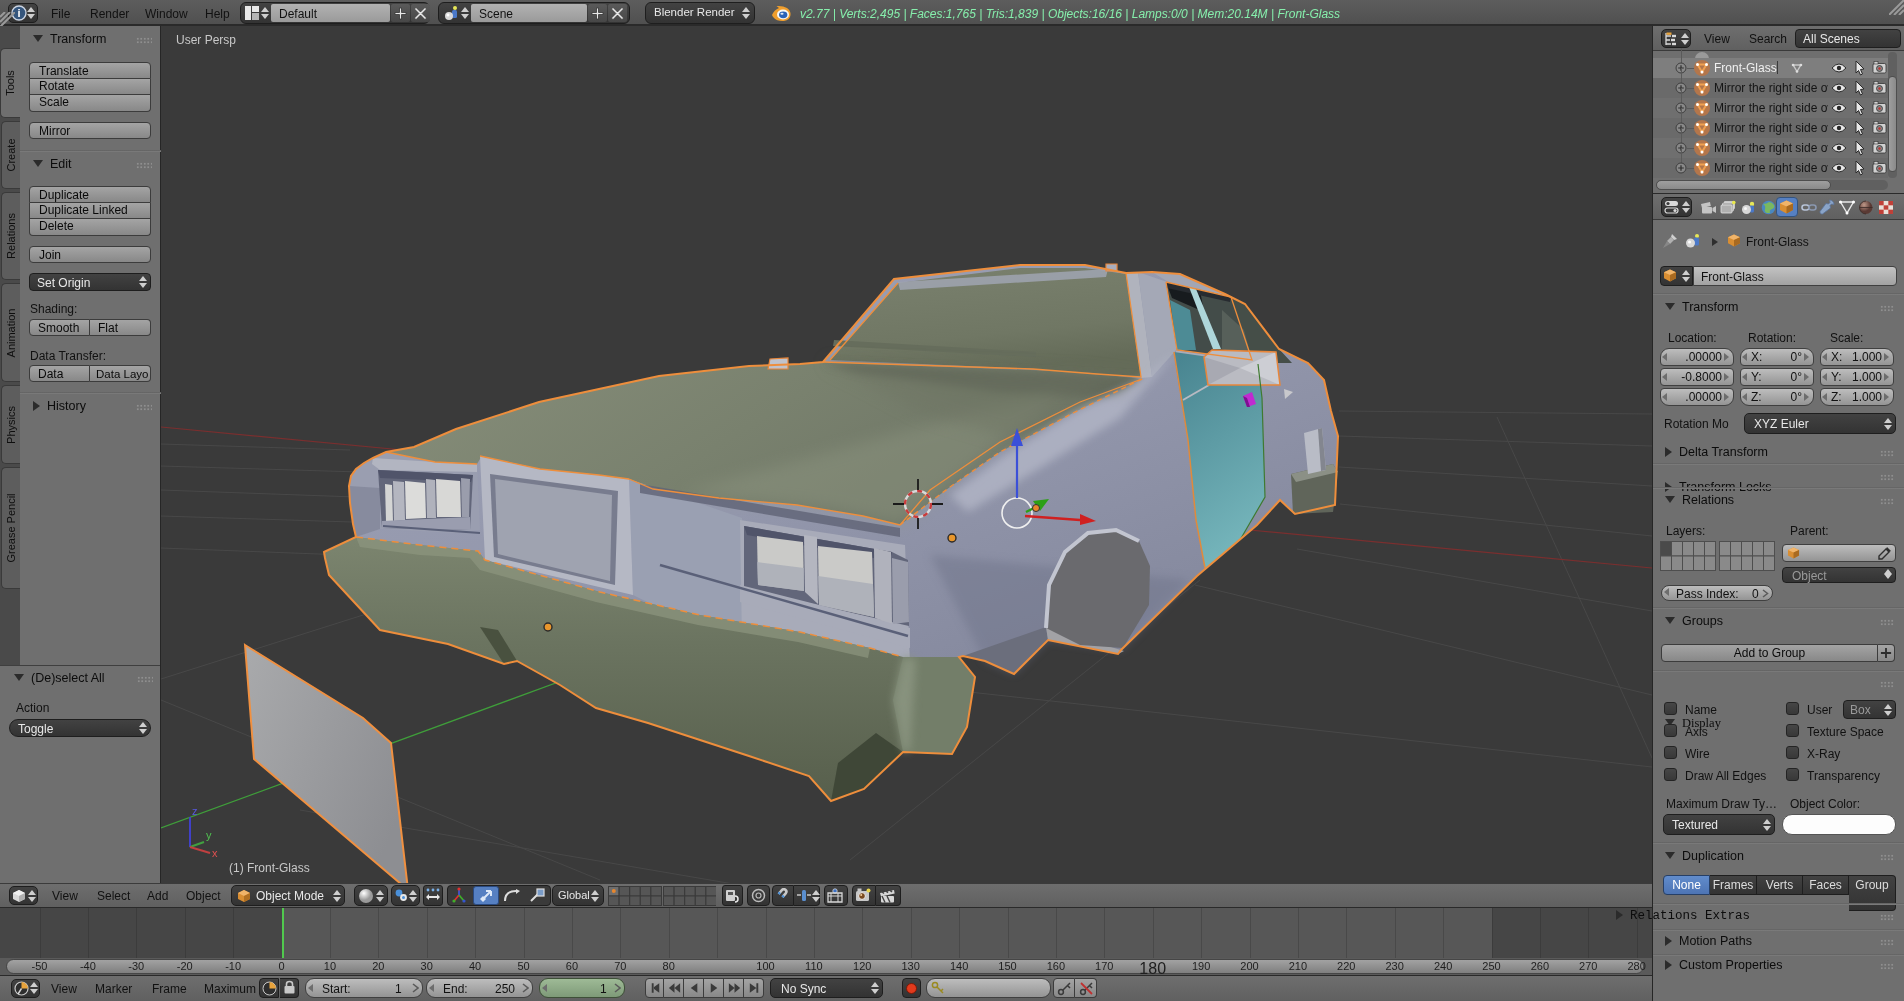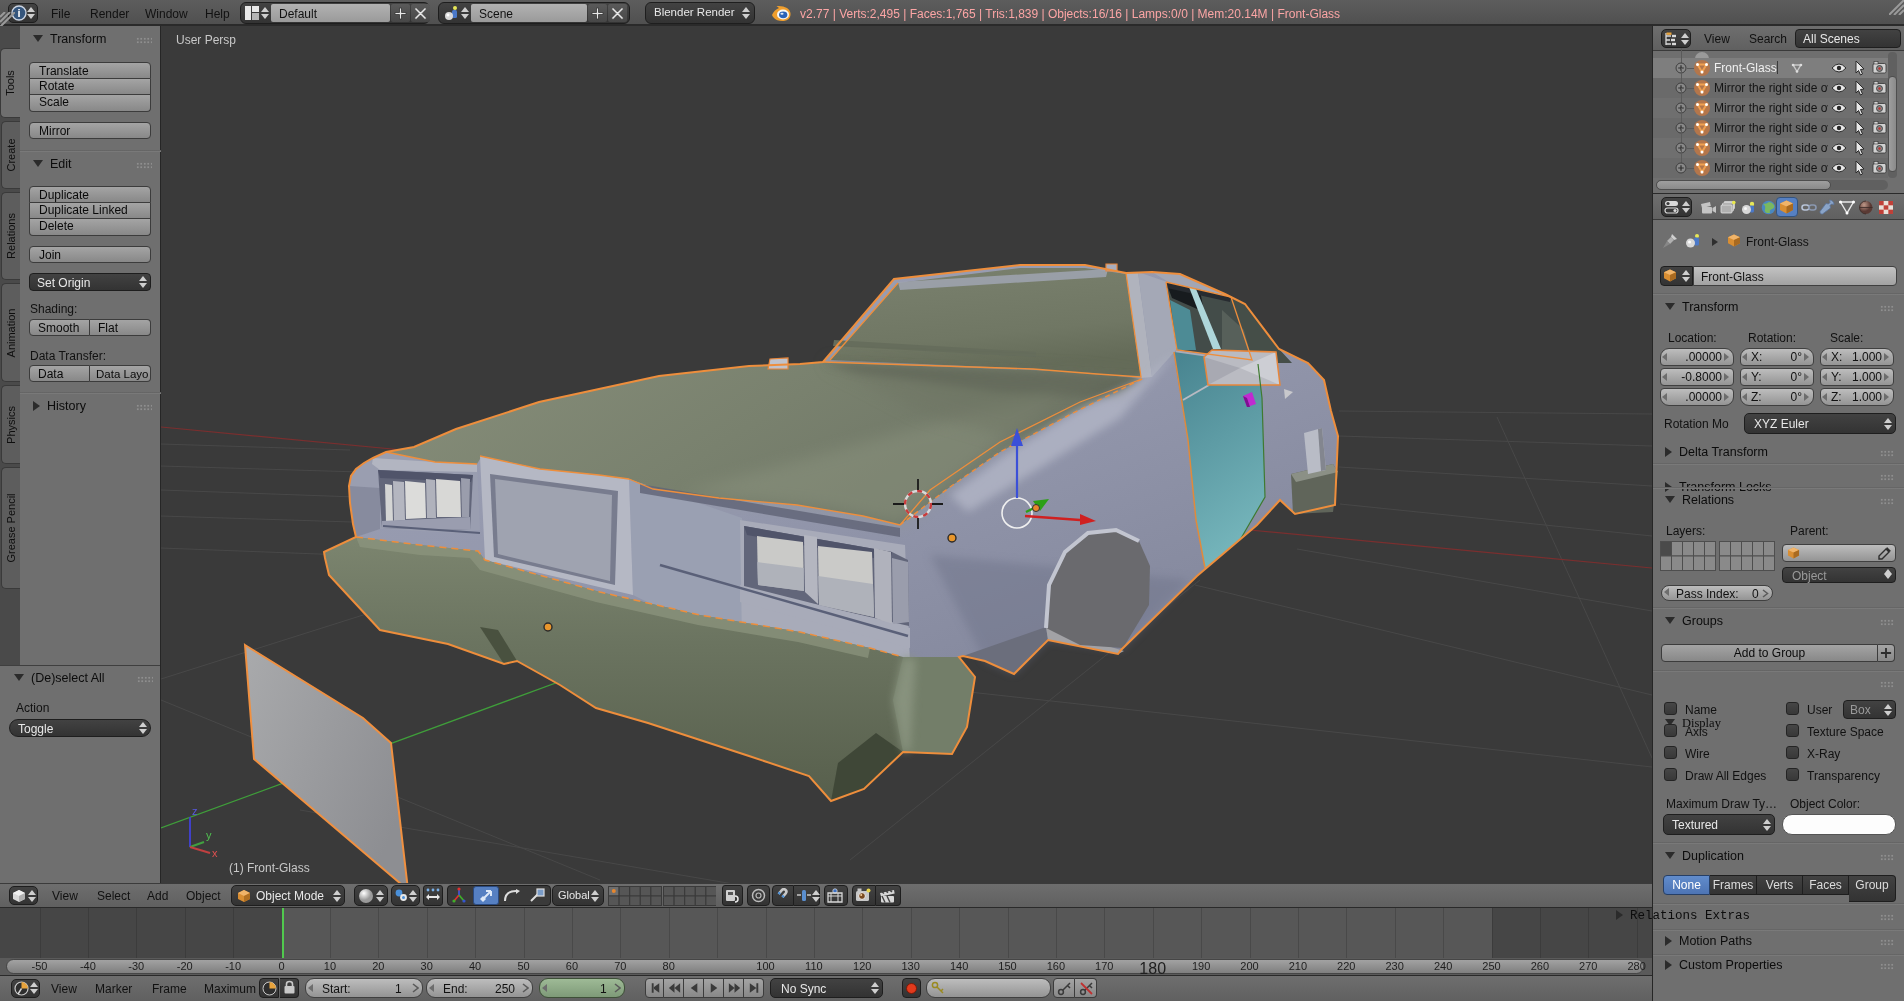--- a/index.html
+++ b/index.html
@@ -78,21 +78,21 @@
 <div class="abs dk" style="left:645px;top:2px;width:110px;height:22px;border-radius:6px;"></div>
 <div class="abs wtxt" style="left:654px;top:6px;font-size:11.5px;">Blender Render</div>
 <div class="updn" style="left:742px;top:7px;position:absolute;transform:none;"></div>
 
 <svg class="abs" style="left:770px;top:4px;" width="22" height="18" viewBox="0 0 22 18">
       <path d="M2 11 Q4 6 9 4 L6.5 2 Q13 1.5 17 4 Q21 7 20.5 11 Q20 16 14 17 Q7 17.5 4 14 Q2.5 12.5 2 11 Z" fill="#ef9e2d"></path>
       <ellipse cx="13" cy="10.5" rx="6" ry="5" fill="#f8f8f4"></ellipse>
       <ellipse cx="13.2" cy="10.8" rx="4.2" ry="3.4" fill="#2a63b8"></ellipse>
       <ellipse cx="12" cy="9.8" rx="1.6" ry="1" fill="#dce8f4"></ellipse>
     </svg>
-<div class="abs wtxt" style="left:800px;top:7px;color:#fca5a5;">v2.77 | Verts:2,495 | Faces:1,765 | Tris:1,839 | Objects:16/16 | Lamps:0/0 | Mem:20.14M | Front-Glass</div>
+<div class="abs wtxt" style="left:800px;top:7px;color:#86efac;font-style:italic;">v2.77 | Verts:2,495 | Faces:1,765 | Tris:1,839 | Objects:16/16 | Lamps:0/0 | Mem:20.14M | Front-Glass</div>
 
 <svg class="abs" style="left:0;top:12px;" width="15" height="15" viewBox="0 0 15 15">
       <path d="M0 15 L15 0 M0 10 L10 0 M0 5 L5 0" stroke="#9a9a9a" stroke-width="2"></path>
     </svg>
 <svg class="abs" style="left:1889px;top:0px;" width="15" height="15" viewBox="0 0 15 15">
       <path d="M0 15 L15 0 M5 15 L15 5 M10 15 L15 10" stroke="#9a9a9a" stroke-width="2"></path>
     </svg>
 <svg class="abs" style="left:1637px;top:868px;" width="15" height="15" viewBox="0 0 15 15">
       <path d="M0 15 L15 0 M5 15 L15 5 M10 15 L15 10" stroke="#4a4a4a" stroke-width="2"></path>
     </svg>
@@ -1136,21 +1136,21 @@
 <div class="abs wtxt" style="left:1672px;top:818px;">Textured</div>
 <div class="updn" style="left:1763px;top:819px;position:absolute;transform:none;"></div>
 <div class="abs" style="left:1782px;top:814px;width:114px;height:21px;background:#fdfdfd;border:1px solid #555;border-radius:10px;"></div>
 <div class="sep" style="top:842px;left:1653px;width:251px;"></div>
 <div class="abs phdr" style="left:1665px;top:849px;"><span class="tri-d"></span>Duplication</div>
 <div class="abs grip" style="left:1880px;top:854px;"></div>
 <div class="abs" style="left:1663px;top:875px;width:47px;height:20px;background:linear-gradient(#618ccc,#4d74b4);border:1px solid #263f66;border-radius:4px 0 0 4px;color:#fff;font-size:12px;text-align:center;line-height:19px;">None</div>
 <div class="abs dk" style="left:1710px;top:875px;width:47px;height:20px;border-radius:0;border-left:none;text-align:center;line-height:19px;">Frames</div>
 <div class="abs dk" style="left:1757px;top:875px;width:46px;height:20px;border-radius:0;border-left:none;text-align:center;line-height:19px;">Verts</div>
 <div class="abs dk" style="left:1803px;top:875px;width:46px;height:20px;border-radius:0;border-left:none;text-align:center;line-height:19px;">Faces</div>
-<div class="abs dk" style="left:1849px;top:875px;width:47px;height:27px;border-radius:0 4px 4px 0;border-left:none;text-align:center;line-height:19px;">Group</div>
+<div class="abs dk" style="left:1849px;top:875px;width:47px;height:36px;border-radius:0 4px 4px 0;border-left:none;text-align:center;line-height:19px;">Group</div>
 <div class="sep" style="top:903px;left:1653px;width:251px;"></div>
 <div class="abs phdr" style="left:1616px;top:909px;font-family:Liberation Mono, monospace;"><span class="tri-r"></span>Relations Extras</div>
 <div class="abs grip" style="left:1880px;top:914px;"></div>
 <div class="sep" style="top:929px;left:1653px;width:251px;"></div>
 <div class="abs phdr" style="left:1665px;top:934px;"><span class="tri-r"></span>Motion Paths</div>
 <div class="abs grip" style="left:1880px;top:939px;"></div>
 <div class="sep" style="top:954px;left:1653px;width:251px;"></div>
 <div class="abs phdr" style="left:1665px;top:958px;"><span class="tri-r"></span>Custom Properties</div>
 <div class="abs grip" style="left:1880px;top:963px;"></div>
 </div>

